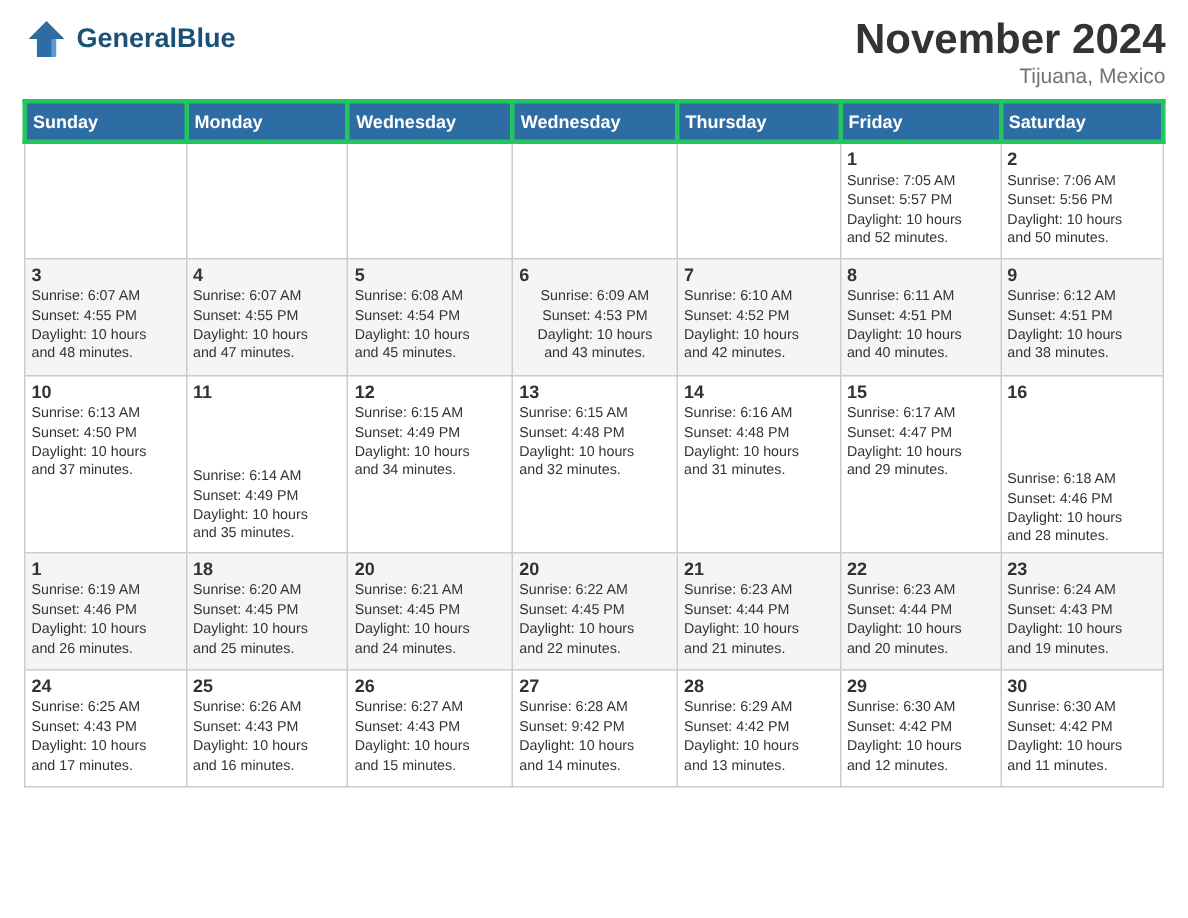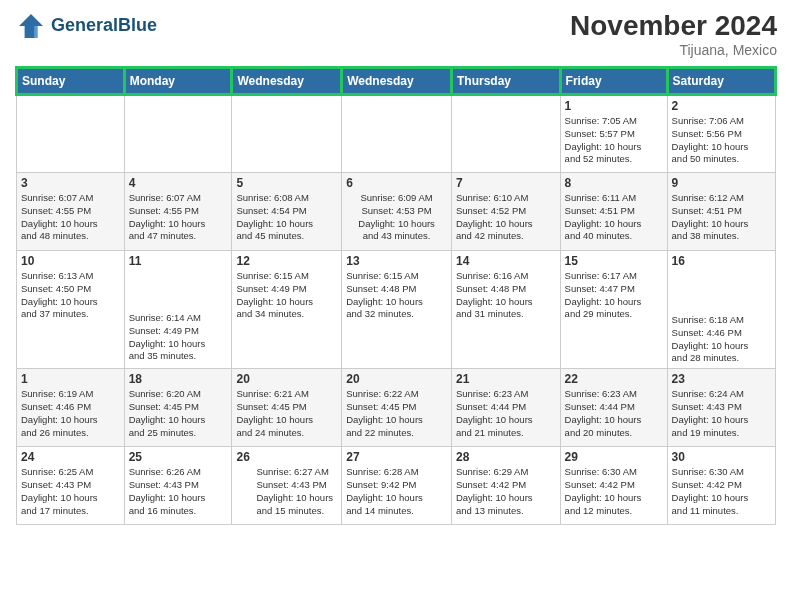--- a/index.html
+++ b/index.html
@@ -309,21 +309,21 @@
           </td>
           <td>
             <span class="day-num">25</span>
             <div class="day-info" style="white-space: pre-line;">Sunrise: 6:26 AM
 Sunset: 4:43 PM
 Daylight: 10 hours
 and 16 minutes.</div>
           </td>
           <td>
             <span class="day-num">26</span>
-            <div class="day-info" style="white-space: pre-line; margin-left: 20px;">Sunrise: 6:27 AM
+            <div class="day-info" style="white-space: pre-line;">Sunrise: 6:27 AM
 Sunset: 4:43 PM
 Daylight: 10 hours
 and 15 minutes.</div>
           </td>
           <td>
             <span class="day-num">27</span>
             <div class="day-info" style="white-space: pre-line;">Sunrise: 6:28 AM
 Sunset: 9:42 PM
 Daylight: 10 hours
 and 14 minutes.</div>

